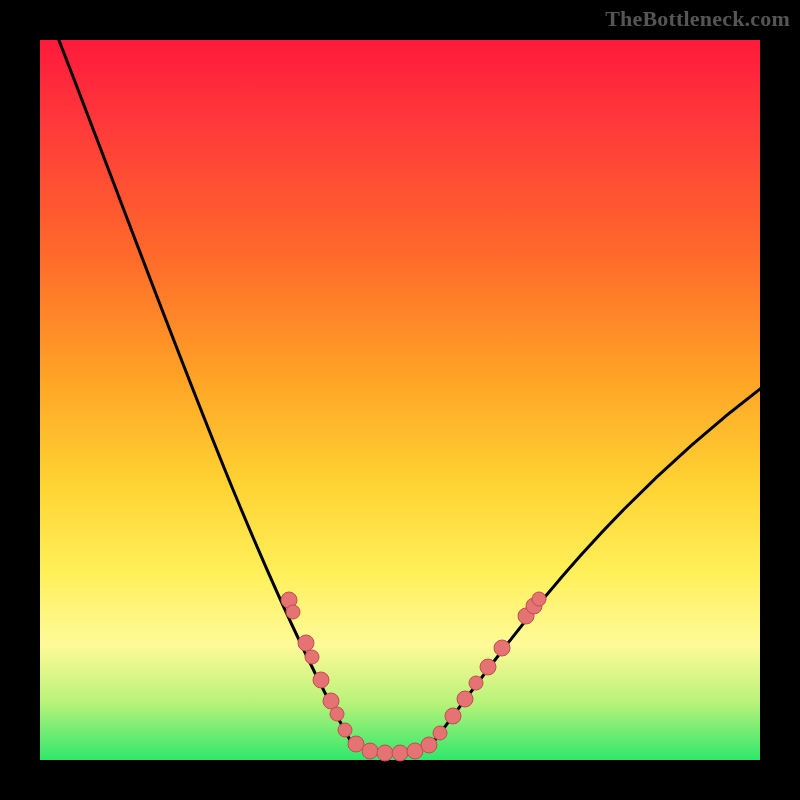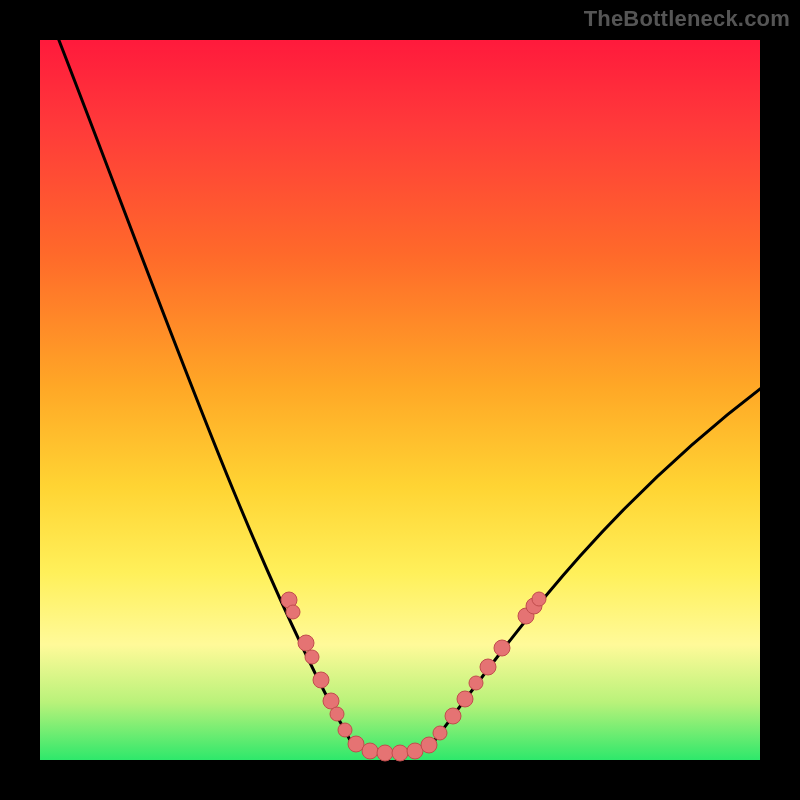--- a/index.html
+++ b/index.html
@@ -39,20 +39,21 @@
   }
   .watermark {
     position: absolute;
     top: 6px;
     right: 10px;
     color: #555;
     font-size: 22px;
     font-weight: 600;
     letter-spacing: 0.2px;
     user-select: none;
+    font-family: Liberation Serif, serif;
   }
   svg.curve {
     position: absolute;
     left: 0;
     top: 0;
     width: 720px;
     height: 720px;
     overflow: visible;
   }
 </style>

